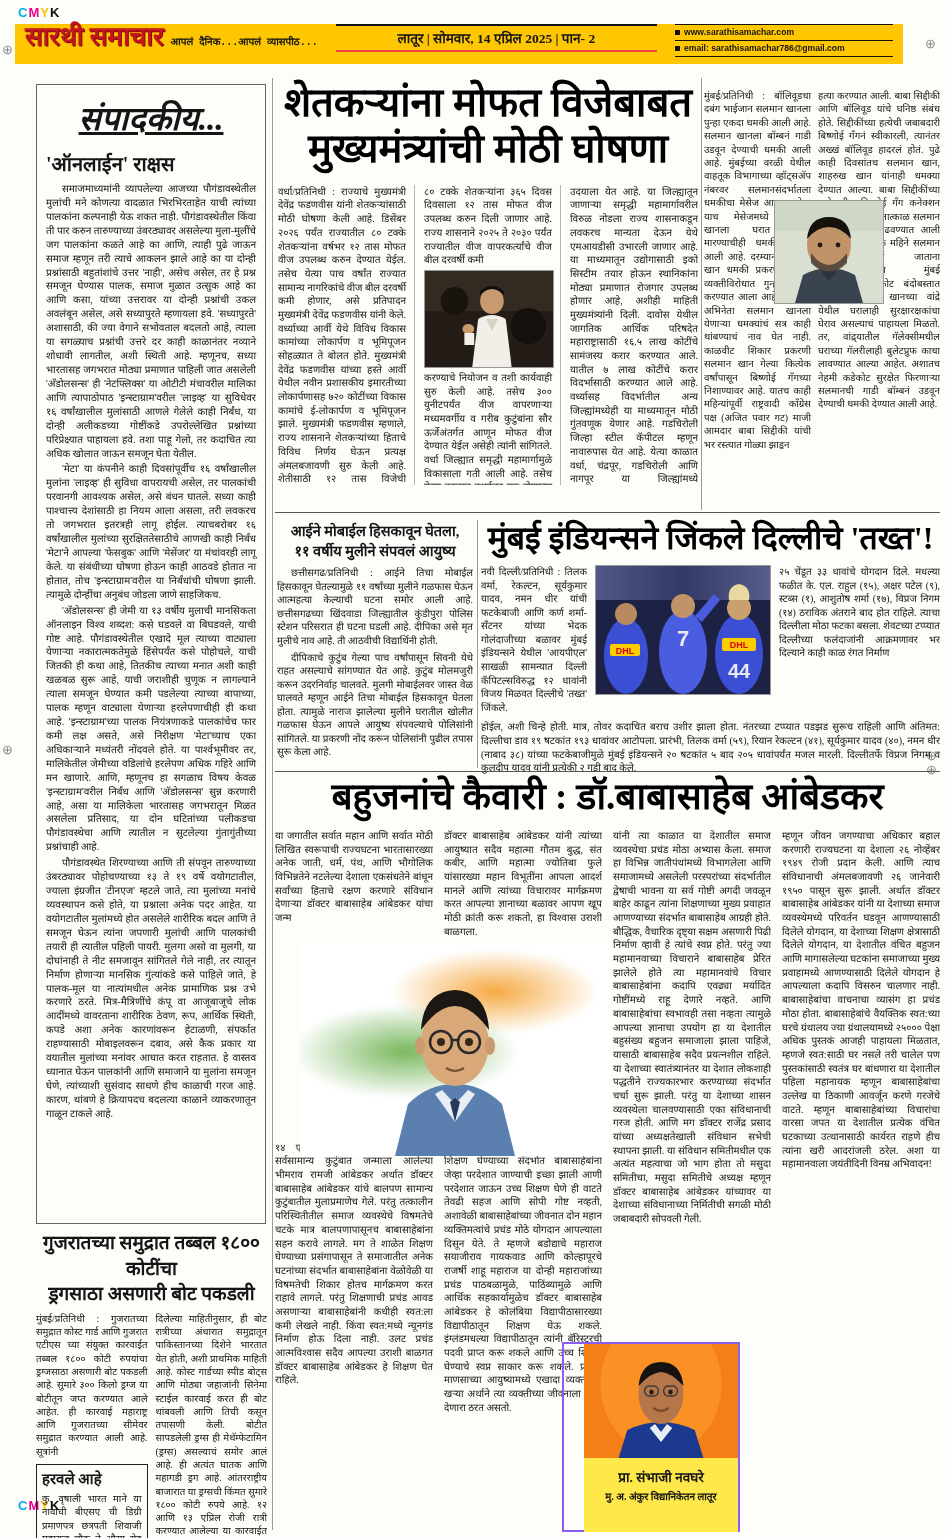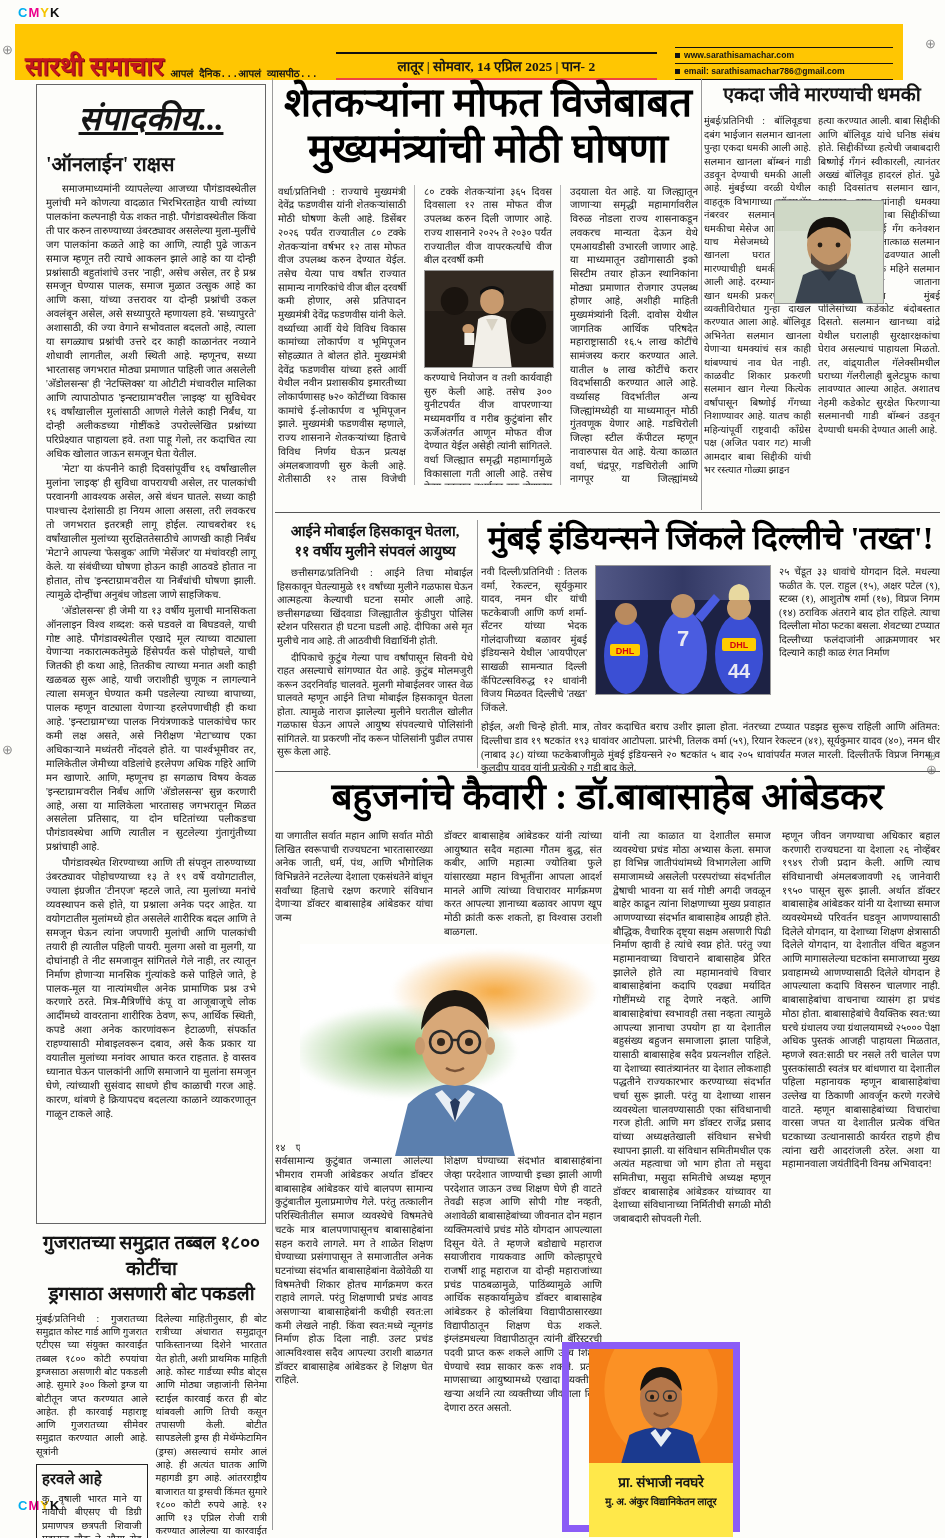--- a/index.html
+++ b/index.html
@@ -2,22 +2,22 @@
 <html><head>
 <meta charset="utf-8">
 <style>
   html,body{margin:0;padding:0;background:#e8e8e4;}
   .page{position:relative;width:945px;height:1538px;margin:0 auto;background:#fdfdfa;
         font-family:"Liberation Serif",serif;color:#151515;overflow:hidden;}
   .cmyk{position:absolute;font-family:"Liberation Sans",sans-serif;font-weight:bold;font-size:13px;letter-spacing:1px;}
   .cmyk .c{color:#00aeef}.cmyk .m{color:#ec008c}.cmyk .y{color:#f5c400}.cmyk .k{color:#111}
   .regmark{position:absolute;color:#8a8a8a;font-size:13px;}
   
-  .masthead{position:absolute;left:15px;top:24px;width:888px;height:56px;background:#ffc602;
-            display:flex;align-items:flex-end;padding:0 10px;box-sizing:border-box;}
+  .masthead{position:absolute;left:15px;top:24px;width:888px;height:40px;background:#ffc602;
+            display:flex;align-items:flex-start;padding:0 10px;box-sizing:border-box;}
   .mast-title{color:#c3161c;font-weight:bold;font-size:26px;line-height:1;text-shadow:1px 1px 0 #7e0b0e;white-space:nowrap;}
   .mast-tagline{font-size:10px;font-weight:bold;margin-left:7px;margin-top:10px;white-space:nowrap;font-family:Liberation Mono, monospace;}
   .mast-date{flex:1;text-align:center;font-weight:bold;font-size:13.5px;margin:0 18px;
              border-top:2px solid #111;border-bottom:2px solid #ef4444;padding:3px 0;white-space:nowrap;}
   .mast-contact{width:218px;font-family:"Liberation Sans",sans-serif;font-size:8.6px;font-weight:bold;line-height:1.5;}
   .mast-contact .row{border-top:1.5px solid #111;padding:1px 0;white-space:nowrap;}
   .mast-contact .row:last-child{border-bottom:1.5px solid #111;}
   .sq{display:inline-block;width:5px;height:5px;background:#111;margin-right:4px;}
   
   .vrule{position:absolute;width:1px;background:#9a9a9a;}
@@ -62,21 +62,21 @@
   .cricket{width:174px;height:128px;flex:0 0 174px;}
   .mi-tail{margin-top:6px;font-size:10px;height:64px;}
   
   .amb{position:absolute;left:275px;top:776px;width:665px;height:758px;}
   .amb .big-head{font-size:37px;}
   .amb-cols{margin-top:10px;height:694px;gap:11px;}
   .amb-cols>div{flex:1;font-size:10px;line-height:1.37;text-align:justify;overflow:hidden;}
   .img-gap{height:216px;}
   .amb-illus{position:absolute;left:25px;top:168px;width:310px;height:212px;background:#fff;overflow:hidden;}
   .blob{position:absolute;border-radius:50%;filter:blur(2px);}
-  .author{position:absolute;left:287px;top:566px;width:178px;height:190px;border:7px solid #8b5cf6;box-sizing:border-box;padding-left:20px;}
+  .author{position:absolute;left:287px;top:566px;width:178px;height:190px;border:2px solid #8b5cf6;box-sizing:border-box;padding-left:20px;}
   .author-photo{width:100%;height:114px;overflow:hidden;}
   .author-cap{height:74px;background:#ffe84a;text-align:center;padding-top:10px;box-sizing:border-box;}
   .author-name{font-size:13.5px;font-weight:bold;}
   .author-role{font-size:10px;font-weight:bold;margin-top:3px;}
   
   .drugs{position:absolute;left:36px;top:1230px;width:231px;}
   .drugs .hl{font-size:19px;font-weight:bold;text-align:center;line-height:1.35;}
   .drugs-cols{margin-top:5px;height:272px;gap:8px;font-size:9.7px;}
   .drugs-cols>div{flex:1;}
   .lost{border:1.5px solid #222;margin-top:6px;padding:4px 5px;}
@@ -145,21 +145,20 @@
           </svg>
         </div>
         <span>करण्याचे नियोजन व तशी कार्यवाही सुरु केली आहे. तसेच ३०० युनीटपर्यंत वीज वापरणाऱ्या मध्यमवर्गीय व गरीब कुटुंबांना सौर ऊर्जेअंतर्गत आणून मोफत वीज देण्यात येईल असेही त्यांनी सांगितले. वर्धा जिल्ह्यात समृद्धी महामार्गामुळे विकासाला गती आली आहे. तसेच येत्या काळात वर्ध्यातून सुरु होणाऱ्या महत्त्वाकांक्षी शक्तीपीठ महामार्ग आणि सिंदी येथील ड्रायपोर्टमुळे जिल्हा मध्यभारताचे लॉजिस्टीक केंद्र म्हणून</span>
       </div>
       <div>उदयाला येत आहे. या जिल्ह्यातून जाणाऱ्या समृद्धी महामार्गावरील विरुळ नोडला राज्य शासनाकडून लवकरच मान्यता देऊन येथे एमआयडीसी उभारली जाणार आहे. या माध्यमातून उद्योगासाठी इको सिस्टीम तयार होऊन स्थानिकांना मोठ्या प्रमाणात रोजगार उपलब्ध होणार आहे, अशीही माहिती मुख्यमंत्र्यांनी दिली. दावोस येथील जागतिक आर्थिक परिषदेत महाराष्ट्रासाठी १६.५ लाख कोटींचे सामंजस्य करार करण्यात आले. यातील ७ लाख कोटींचे करार विदर्भासाठी करण्यात आले आहे. वर्ध्यासह विदर्भातील अन्य जिल्ह्यांमध्येही या माध्यमातून मोठी गुंतवणूक येणार आहे. गडचिरोली जिल्हा स्टील कॅपीटल म्हणून नावारुपास येत आहे. येत्या काळात वर्धा, चंद्रपूर, गडचिरोली आणि नागपूर या जिल्ह्यांमध्ये लोहखनीजावर आधारीत उद्योग उभारणीसाठी राज्य शासनाने विशेष सवलत दिली असून या भागात मोठ्याप्रमाणात गुंतवणूकीचे प्रस्ताव शासनाकडे आले असल्याचेही मुख्यमंत्री देवेंद्र फडणवीस यांनी सांगितले.</div>
     </div>
   </div>
 
   <div class="salman" style="position:absolute;">
     <div class="hl">
-      <div>एकदा जीवे मारण्याची धमकी</div>
     </div>
     <div class="cols salman-cols body-txt">
       <div class="c1">मुंबई/प्रतिनिधी : बॉलिवूडचा दबंग भाईजान सलमान खानला पुन्हा एकदा धमकी आली आहे. सलमान खानला बॉम्बनं गाडी उडवून देण्याची धमकी आली आहे. मुंबईच्या वरळी येथील वाहतूक विभागाच्या व्हॉट्सअ‍ॅप नंबरवर सलमानसंदर्भातला धमकीचा मेसेज आला. तसेच, याच मेसेजमध्ये सलमान खानला घरात घुसून मारण्याचीही धमकी देण्यात आली आहे. दरम्यान, सलमान खान धमकी प्रकरणी अज्ञात व्यक्तीविरोधात गुन्हा दाखल करण्यात आला आहे. बॉलिवूड अभिनेता सलमान खानला येणाऱ्या धमक्यांचं सत्र काही थांबण्याचं नाव घेत नाही. काळवीट शिकार प्रकरणी सलमान खान गेल्या कित्येक वर्षांपासून बिष्णोई गँगच्या निशाण्यावर आहे. यातच काही महिन्यांपूर्वी राष्ट्रवादी काँग्रेस पक्ष (अजित पवार गट) माजी आमदार बाबा सिद्दीकी यांची भर रस्त्यात गोळ्या झाडून</div>
       <div class="c2">हत्या करण्यात आली. बाबा सिद्दीकी आणि बॉलिवूड यांचे घनिष्ठ संबंध होते. सिद्दीकींच्या हत्येची जबाबदारी बिष्णोई गँगनं स्वीकारली, त्यानंतर अख्खं बॉलिवूड हादरलं होतं. पुढे काही दिवसांतच सलमान खान, शाहरुख खान यांनाही धमक्या देण्यात आल्या. बाबा सिद्दीकींच्या हत्येमागील बिष्णोई गँग कनेक्शन समोर आल्यानंतर तात्काळ सलमान खानची सुरक्षा वाढवण्यात आली असून गेली कित्येक महिने सलमान खान कुठेही जाताना सुरक्षारक्षकांसोबतच मुंबई पोलिसांच्या कडेकोट बंदोबस्तात दिसतो. सलमान खानच्या वांद्रे येथील घरालाही सुरक्षारक्षकांचा घेराव असल्याचं पाहायला मिळतो. तर, वांद्र्यातील गॅलेक्सीमधील घराच्या गॅलरीलाही बुलेटप्रुफ काचा लावण्यात आल्या आहेत. अशातच नेहमी कडेकोट सुरक्षेत फिरणाऱ्या सलमानची गाडी बॉम्बनं उडवून देण्याची धमकी देण्यात आली आहे.</div>
     </div>
     <div class="photo-frame salman-photo">
       <svg width="100%" height="100%" viewBox="0 0 108 102" preserveAspectRatio="none">
         <rect width="108" height="102" fill="#d9e0d2"></rect>
         <rect x="0" y="0" width="108" height="30" fill="#cfd8c6"></rect>
         <path d="M20 102 L28 74 Q54 60 80 74 L88 102 Z" fill="#3a4450"></path>

